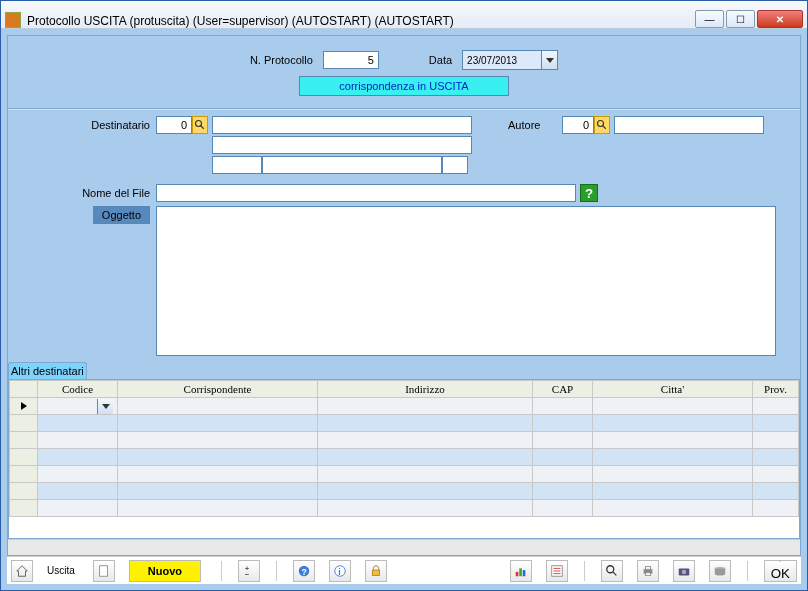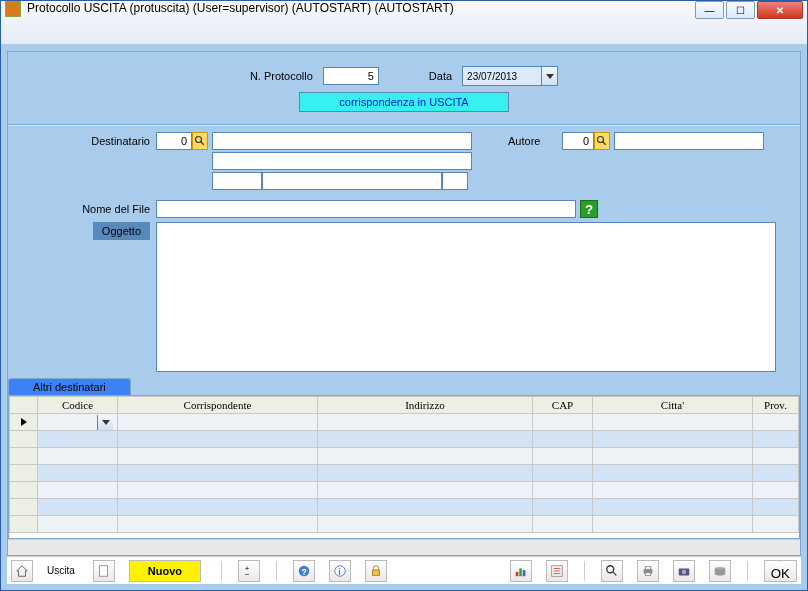--- a/index.html
+++ b/index.html
@@ -1,20 +1,20 @@
 <!DOCTYPE html>
 <html><head>
   <meta charset="utf-8">
   <style>
     * { box-sizing: border-box; margin: 0; padding: 0; }
     body { font-family: Tahoma, Arial, sans-serif; font-size: 11px; background: #fff; }
     
     .window { width: 808px; height: 591px; border: 1px solid #2a5da8; display: flex; flex-direction: column; background: #fff; }
     
-    .titlebar { height: 44px; background: linear-gradient(#f8f9fb, #e4ecf7); display: flex; align-items: flex-start; padding: 0 4px; border-bottom: 1px solid #bcd; }
+    .titlebar { height: 28px; background: linear-gradient(#f8f9fb, #e4ecf7); display: flex; align-items: flex-end; padding: 0 4px; border-bottom: 1px solid #bcd; }
     .titlebar-icon { width: 16px; height: 16px; background: #d97a1f; border: 1px solid #8a4; margin-right: 6px; }
     .titlebar-text { flex: 1; color: #000; font-size: 12px; }
     .win-buttons { display: flex; gap: 2px; }
     .win-btn { width: 29px; height: 18px; border: 1px solid #89a; background: linear-gradient(#f7fbff,#dbe9fb); border-radius: 2px; display:flex; align-items:center; justify-content:center; font-size:10px; cursor:pointer;}
     .win-close { width: 46px; background: linear-gradient(#f08080,#cc3b1a); border-color:#a33; color:#fff; font-weight:bold;}
     
     .client { flex: 1; background: #a9cbec; padding: 6px; display: flex; flex-direction: column; overflow: hidden; }
     .panel { border: 1px solid #7fa8d0; background: #a9cbec; padding: 4px 0 0 0; flex: 1; display: flex; flex-direction: column; overflow: hidden; justify-content: flex-end; }
     
     .row { display: flex; align-items: center; margin-bottom: 6px; }
@@ -38,21 +38,21 @@
     .small-lbl { width: 60px; text-align:left; padding-right:4px; padding-left:6px;}
     .lookup { width: 16px; height: 18px; border: 1px solid #c90; background: #ffd966; display:inline-flex; align-items:center; justify-content:center; cursor:pointer; padding:0;}
     .lookup svg{width:12px;height:12px;}
     
     .btn-3d { border: 1px solid #5788b5; background: #5889bd; color: #000; height: 18px; padding: 0 8px; display: inline-flex; align-items: center; cursor: pointer; font-family: inherit; font-size: 11px; }
     .help-btn { width:18px; height:18px; background:#2a9e2a; color:#fff; border:1px solid #1a6e1a; font-weight:bold; cursor:pointer; display:inline-flex;align-items:center;justify-content:center;}
     
     .textarea { width: 620px; height: 150px; border: 1px solid #5788b5; background:#fff; resize:none; font-family:inherit; font-size:11px; padding:2px;}
     
     .tab-strip { display:flex; align-items:flex-end; padding-left:0; margin-top:4px;}
-    .tab { background:#3b82f6; border:1px solid #7fa8d0; border-bottom:none; padding:2px 24px; font-size:11px; border-radius:3px 3px 0 0;}
+    .tab { background:#7dd3fc; border:1px solid #7fa8d0; border-bottom:none; padding:2px 2px; font-size:11px; border-radius:3px 3px 0 0;}
     
     .grid-wrap { flex:1; background:#fff; border:1px solid #7fa8d0; overflow:auto; position:relative; min-height:140px;}
     table.grid { width: 100%; border-collapse: collapse; table-layout: fixed; }
     table.grid th, table.grid td { border: 1px solid #c8c8c8; height: 17px; font-weight: normal; font-size:11px; padding:0 4px; text-align:left; background:#eef2f7;}
     table.grid th { background: #ecefe3; position:sticky; top:0; text-align:center;font-family:Liberation Serif, serif;}
     table.grid td.rowhdr { background:#ecefe3; width:28px; text-align:center;}
     table.grid tr.alt td { background:#d2e3f6; }
     table.grid tr.alt td.rowhdr { background:#ecefe3;}
     .tri { display:inline-block; width:0;height:0;border-top:4px solid transparent;border-bottom:4px solid transparent;border-left:6px solid #000;}
     .dd-cell { display:flex; align-items:center; justify-content:flex-end; height:100%;}

